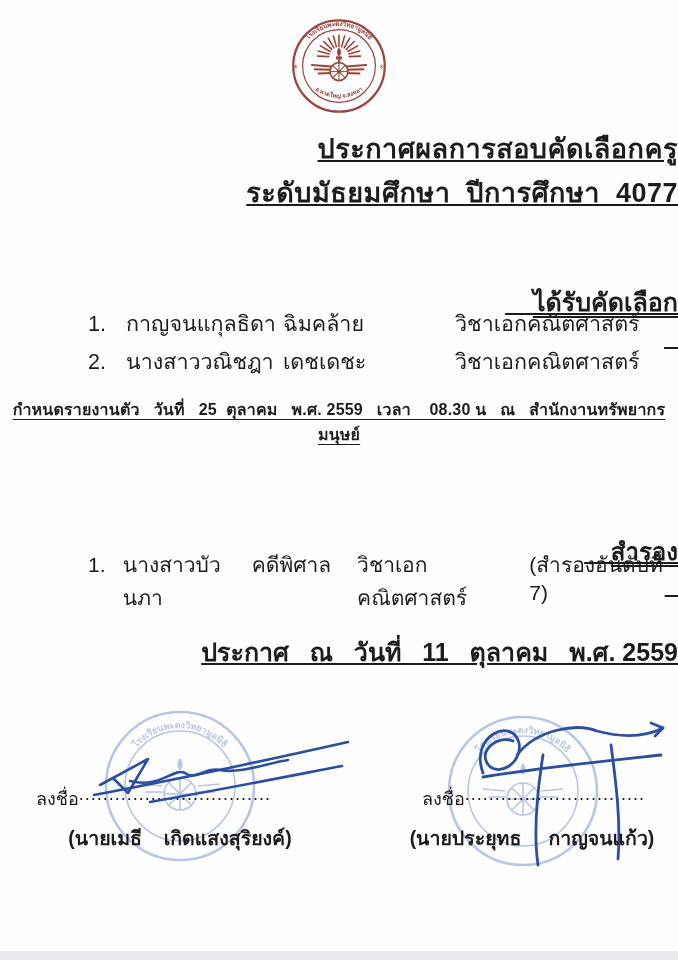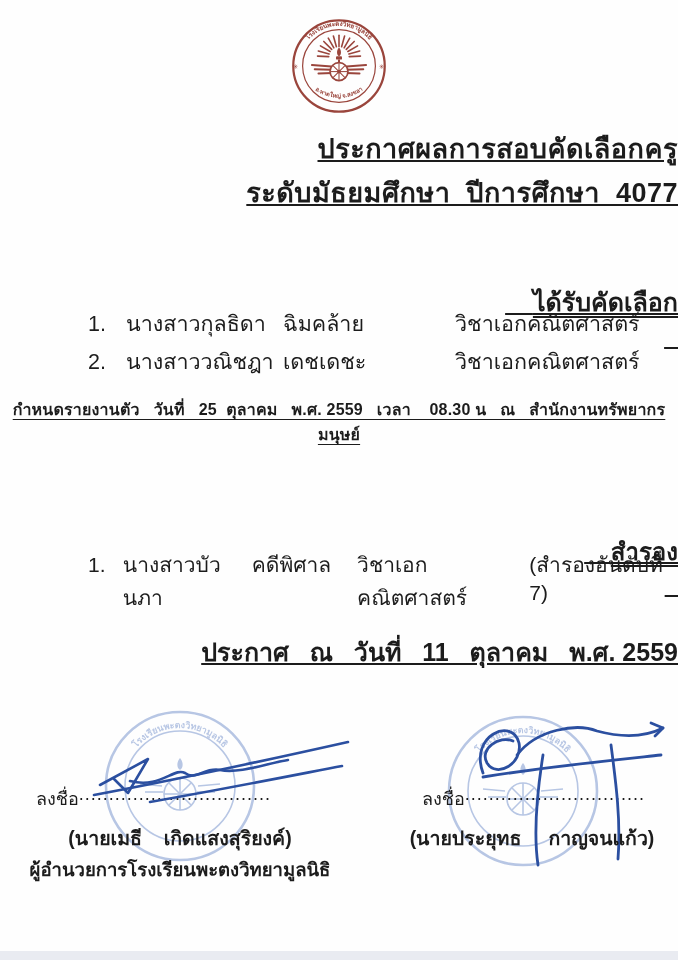--- a/index.html
+++ b/index.html
@@ -139,21 +139,21 @@
   <div class="abs center-line title-1">ประกาศผลการสอบคัดเลือกครู</div>
   <div class="abs center-line title-2">ระดับมัธยมศึกษา  ปีการศึกษา  4077</div>
 
   <div class="abs center-line section-heading h-selected">
     <span>ได้รับคัดเลือก</span>
   </div>
 
   <div class="abs selected-list">
     <div class="sel-row">
       <span class="col-no">1.</span>
-      <span class="col-name">นางสาวกุลธิดา</span>
+      <span class="col-name">กาญจนแกุลธิดา</span>
       <span class="col-sur">ฉิมคล้าย</span>
       <span class="col-subj">วิชาเอกคณิตศาสตร์</span>
     </div>
     <div class="sel-row">
       <span class="col-no">2.</span>
       <span class="col-name">นางสาววณิชฎา</span>
       <span class="col-sur">เดชเดชะ</span>
       <span class="col-subj">วิชาเอกคณิตศาสตร์</span>
     </div>
   </div>
@@ -206,21 +206,20 @@
       <svg width="265" height="80" viewBox="0 0 265 80">
         <g fill="none" stroke="#2b4fa0" stroke-width="2.6" stroke-linecap="round" stroke-linejoin="round">
           <path d="M10,60 L58,34 L38,68 L24,54"></path>
           <path d="M40,56 C70,64 84,42 95,48 C106,56 114,42 130,45 C150,49 178,38 198,35"></path>
           <path d="M4,70 C100,52 200,30 258,17"></path>
           <path d="M60,77 C140,63 210,49 252,41"></path>
         </g>
       </svg>
     </div>
     <div class="sig-name">(นายเมธี    เกิดแสงสุริยงค์)</div>
-    <div class="sig-role">ผู้อำนวยการโรงเรียนพะตงวิทยามูลนิธิ</div>
   </div>
 
   <div class="abs sig-block sig-right">
     <div class="stamp-wrap stamp-right">
       <svg width="160" height="160" viewBox="0 0 160 160">
         <g fill="none" stroke="#7e99cf">
           <circle cx="80" cy="80" r="74" stroke-width="2.6"></circle>
           <circle cx="80" cy="80" r="55" stroke-width="1.6"></circle>
         </g>
         <defs>

